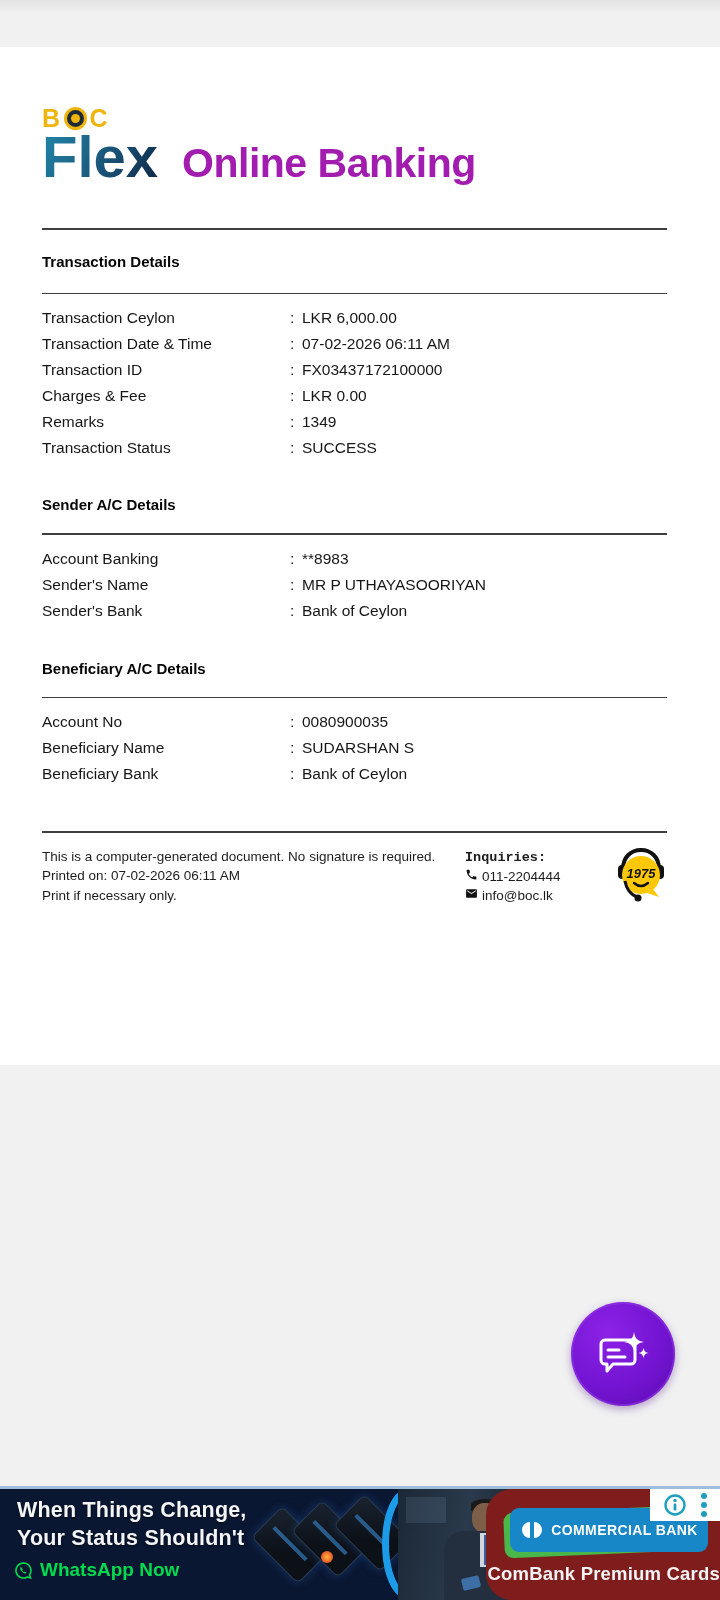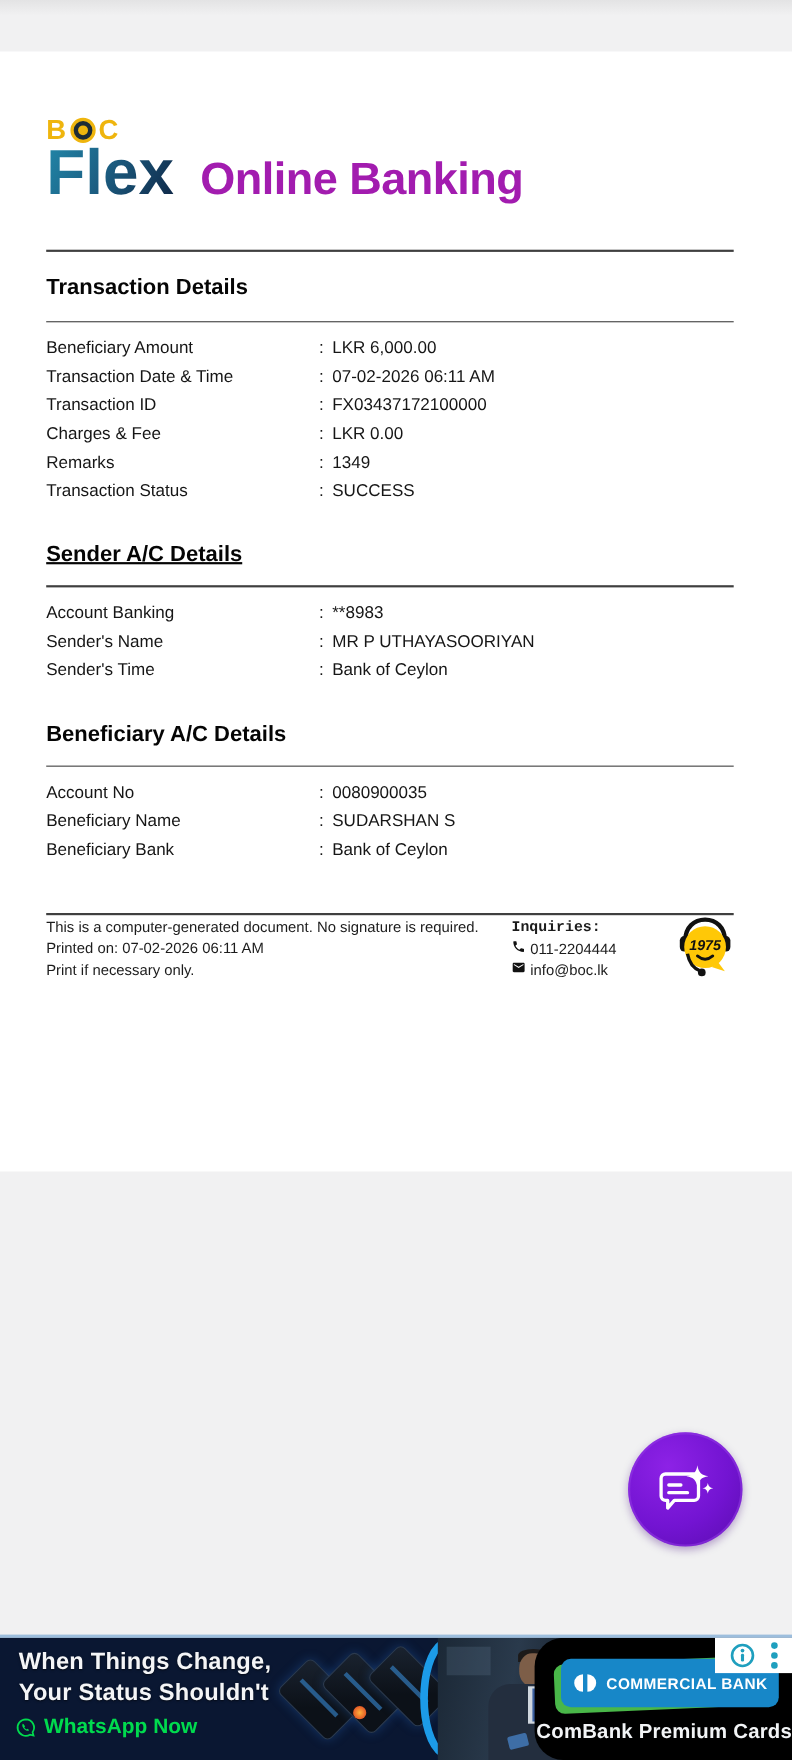--- a/index.html
+++ b/index.html
@@ -25,30 +25,30 @@
   .logo-line { display:flex; align-items:baseline; gap:24px; margin-top:-4px; }
   .flex-word { font-size:58px; font-weight:700; line-height:56px; letter-spacing:0;
                background:linear-gradient(120deg,#2187a9 0%, #1c5f83 45%, #102c4c 95%);
                -webkit-background-clip:text; background-clip:text; color:transparent; }
   .ob-word { font-size:41px; font-weight:700; color:#a21caf; letter-spacing:-0.5px; }
 
   .rule { height:1.6px; background:#3f3f3f; border:0; }
   .rule-1 { margin-top:41px; }
   .doc-title { margin-top:12px; text-align:center; font-size:19px; font-weight:700; line-height:26px; color:#060606; }
 
-  .sec-head { font-size:20px; font-weight:700; line-height:18px; color:#050505; }
+  .sec-head { font-size:15px; font-weight:700; line-height:18px; color:#050505; }
   .sec-head-1 { margin-top:23px; } .rule-2 { margin-top:22px; }
-  .sec-head-2 { margin-top:35px;text-decoration:underline; } .rule-3 { margin-top:19px; }
+  .sec-head-2 { margin-top:35px; } .rule-3 { margin-top:19px; }
   .sec-head-3 { margin-top:36px; } .rule-4 { margin-top:19px; }
   .rows { margin-top:11px; }
   .row { display:grid; grid-template-columns:248px 12px 1fr; height:26px; align-items:center;
          font-size:15.5px; color:#161616; }
   .rule-5 { margin-top:44px; }
 
-  .doc-footer { margin-top:1px; display:flex; align-items:flex-end; }
+  .doc-footer { margin-top:14px; display:flex; align-items:flex-end; }
   .notes { width:408px; font-size:13.5px; line-height:19.5px; color:#1c1c1c; }
   .inquiries { width:142px; margin-left:15px; font-size:13.5px; line-height:19px; color:#1c1c1c; }
   .inq-title { font-weight:700;font-family:Liberation Mono, monospace; }
   .inq-line { display:flex; align-items:center; gap:4px; }
   .badge-1975 { margin-left:auto; width:52px; height:60px; position:relative; margin-top:-2px; }
 
   
   .lower { position:absolute; top:1065px; left:0; width:720px; height:535px; background:#f1f1f2; }
 
   
@@ -80,21 +80,21 @@
            background:linear-gradient(100deg,#1b2836 0%, #2a3a4c 40%, #17202c 75%, #0d1624 100%); }
   .ph-win { position:absolute; background:rgba(120,150,180,.18); }
   .man-head { position:absolute; left:74px; top:14px; width:26px; height:30px; border-radius:45%; background:#7d5e48; }
   .man-hair { position:absolute; left:73px; top:10px; width:28px; height:12px; border-radius:50% 50% 0 0; background:#1c1a19; }
   .man-body { position:absolute; left:46px; top:42px; width:84px; height:70px; border-radius:20px 20px 0 0; background:#232e3e; }
   .man-shirt { position:absolute; left:82px; top:44px; width:12px; height:34px; background:#cfd6dd; }
   .man-tie { position:absolute; left:86px; top:46px; width:5px; height:30px; background:#3a5fa0; }
   .man-phone { position:absolute; left:64px; top:88px; width:18px; height:12px; border-radius:2px; background:#3e6ea6; transform:rotate(-14deg); }
 
   .navy-panel { position:absolute; left:486px; top:0; width:234px; height:111px;
-                background:#000000; border-radius:26px 0 0 26px; }
+                background:#7f1d1d; border-radius:26px 0 0 26px; }
   .cb-chip-green { position:absolute; left:18px; top:20px; width:202px; height:45px;
                    background:#49b749; border-radius:9px; transform:rotate(-2.5deg); }
   .cb-chip { position:absolute; left:24px; top:19px; width:198px; height:44px; background:#1787c8;
              border-radius:9px; display:flex; align-items:center; justify-content:center; gap:7px; }
   .cb-brand { color:#ffffff; font-size:14px; font-weight:700; letter-spacing:0.4px; white-space:nowrap; }
   .cb-product { position:absolute; left:0; top:74px; width:234px; text-align:right;
                 color:#f2f4f6; font-size:18.5px; font-weight:700; letter-spacing:0.2px; }
 
   .adchoice { position:absolute; left:650px; top:1489px; width:70px; height:32px; background:#ffffff;
               display:flex; align-items:center; justify-content:space-evenly; }
@@ -122,21 +122,21 @@
       </div>
     </div>
 
     <div class="rule rule-1"></div>
 
 
     <div class="sec-head sec-head-1">Transaction Details</div>
     <div class="rule rule-2"></div>
     <div class="rows">
       <div class="row">
-        <span>Beneficiary Amount</span>
+        <span>Transaction Ceylon</span>
         <span>:</span>
         <span>LKR 6,000.00</span>
       </div>
       <div class="row">
         <span>Transaction Date &amp; Time</span>
         <span>:</span>
         <span>07-02-2026 06:11 AM</span>
       </div>
       <div class="row">
         <span>Transaction ID</span>
@@ -167,21 +167,21 @@
         <span>Account Banking</span>
         <span>:</span>
         <span>**8983</span>
       </div>
       <div class="row">
         <span>Sender's Name</span>
         <span>:</span>
         <span>MR P UTHAYASOORIYAN</span>
       </div>
       <div class="row">
-        <span>Sender's Time</span>
+        <span>Sender's Bank</span>
         <span>:</span>
         <span>Bank of Ceylon</span>
       </div>
     </div>
 
     <div class="sec-head sec-head-3">Beneficiary A/C Details</div>
     <div class="rule rule-4"></div>
     <div class="rows">
       <div class="row">
         <span>Account No</span>

